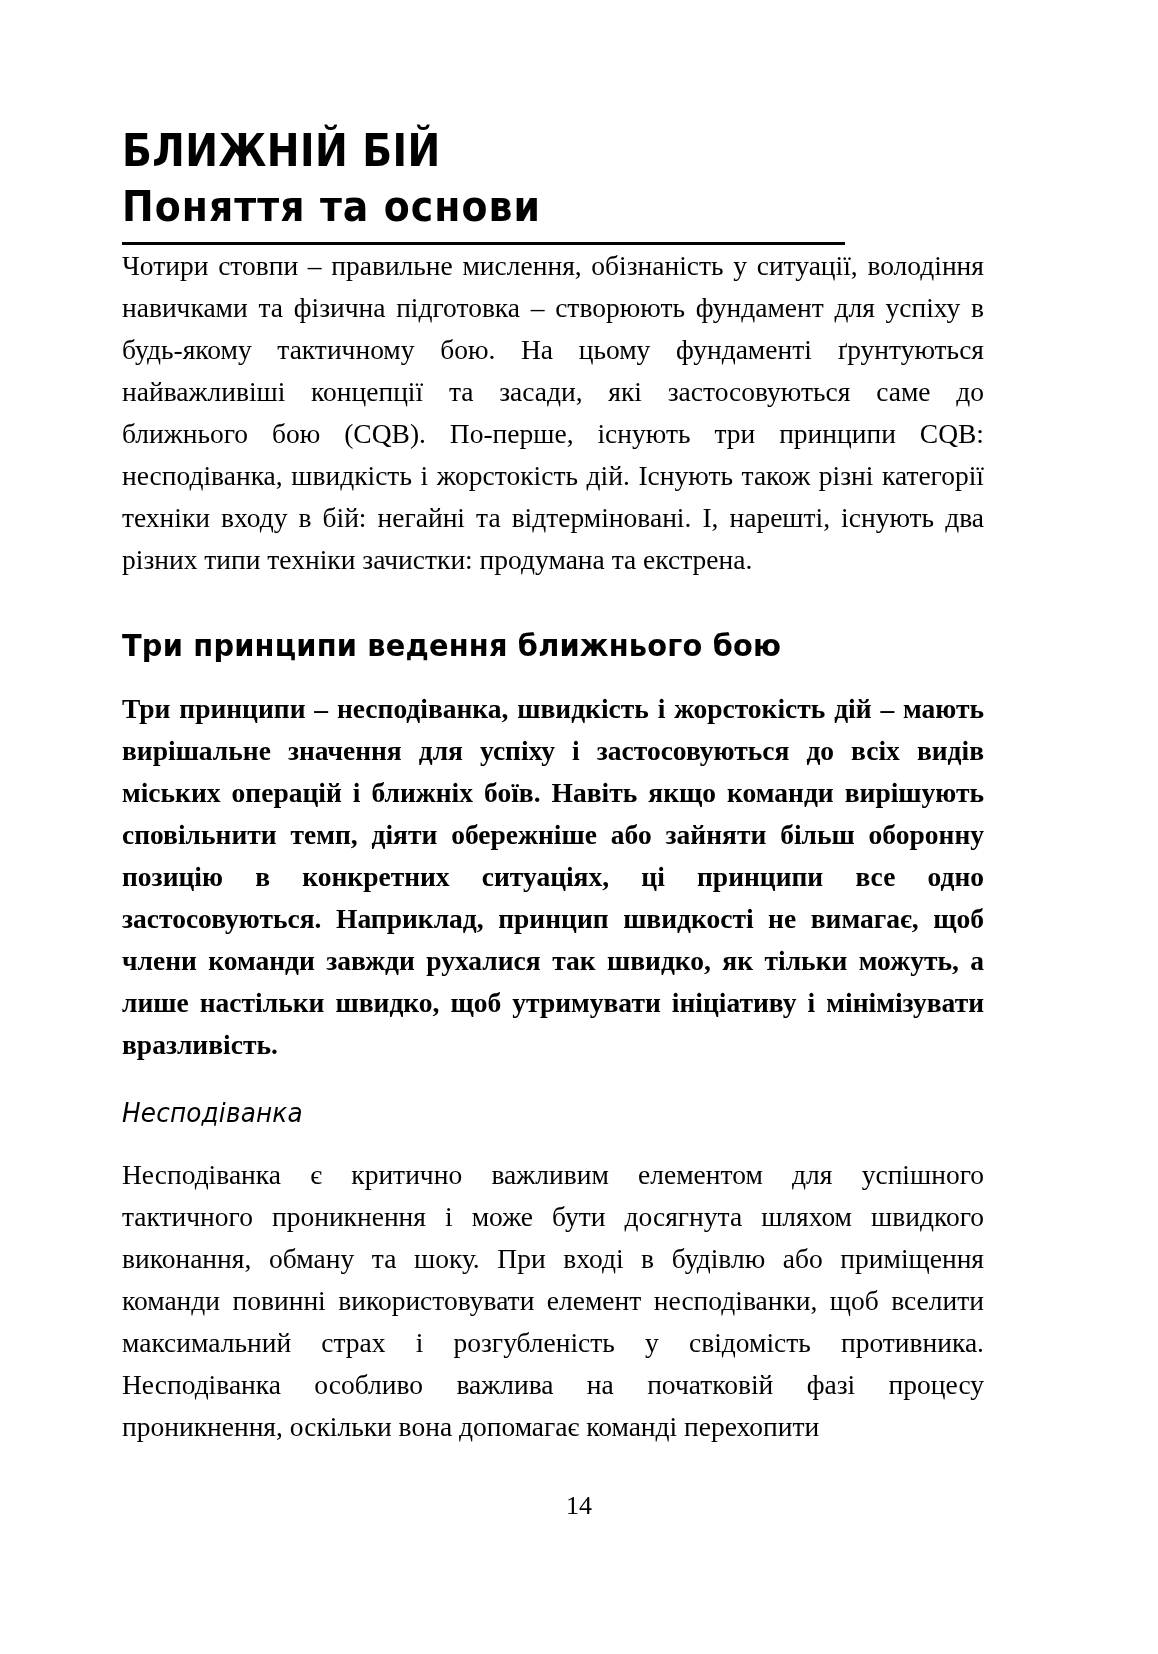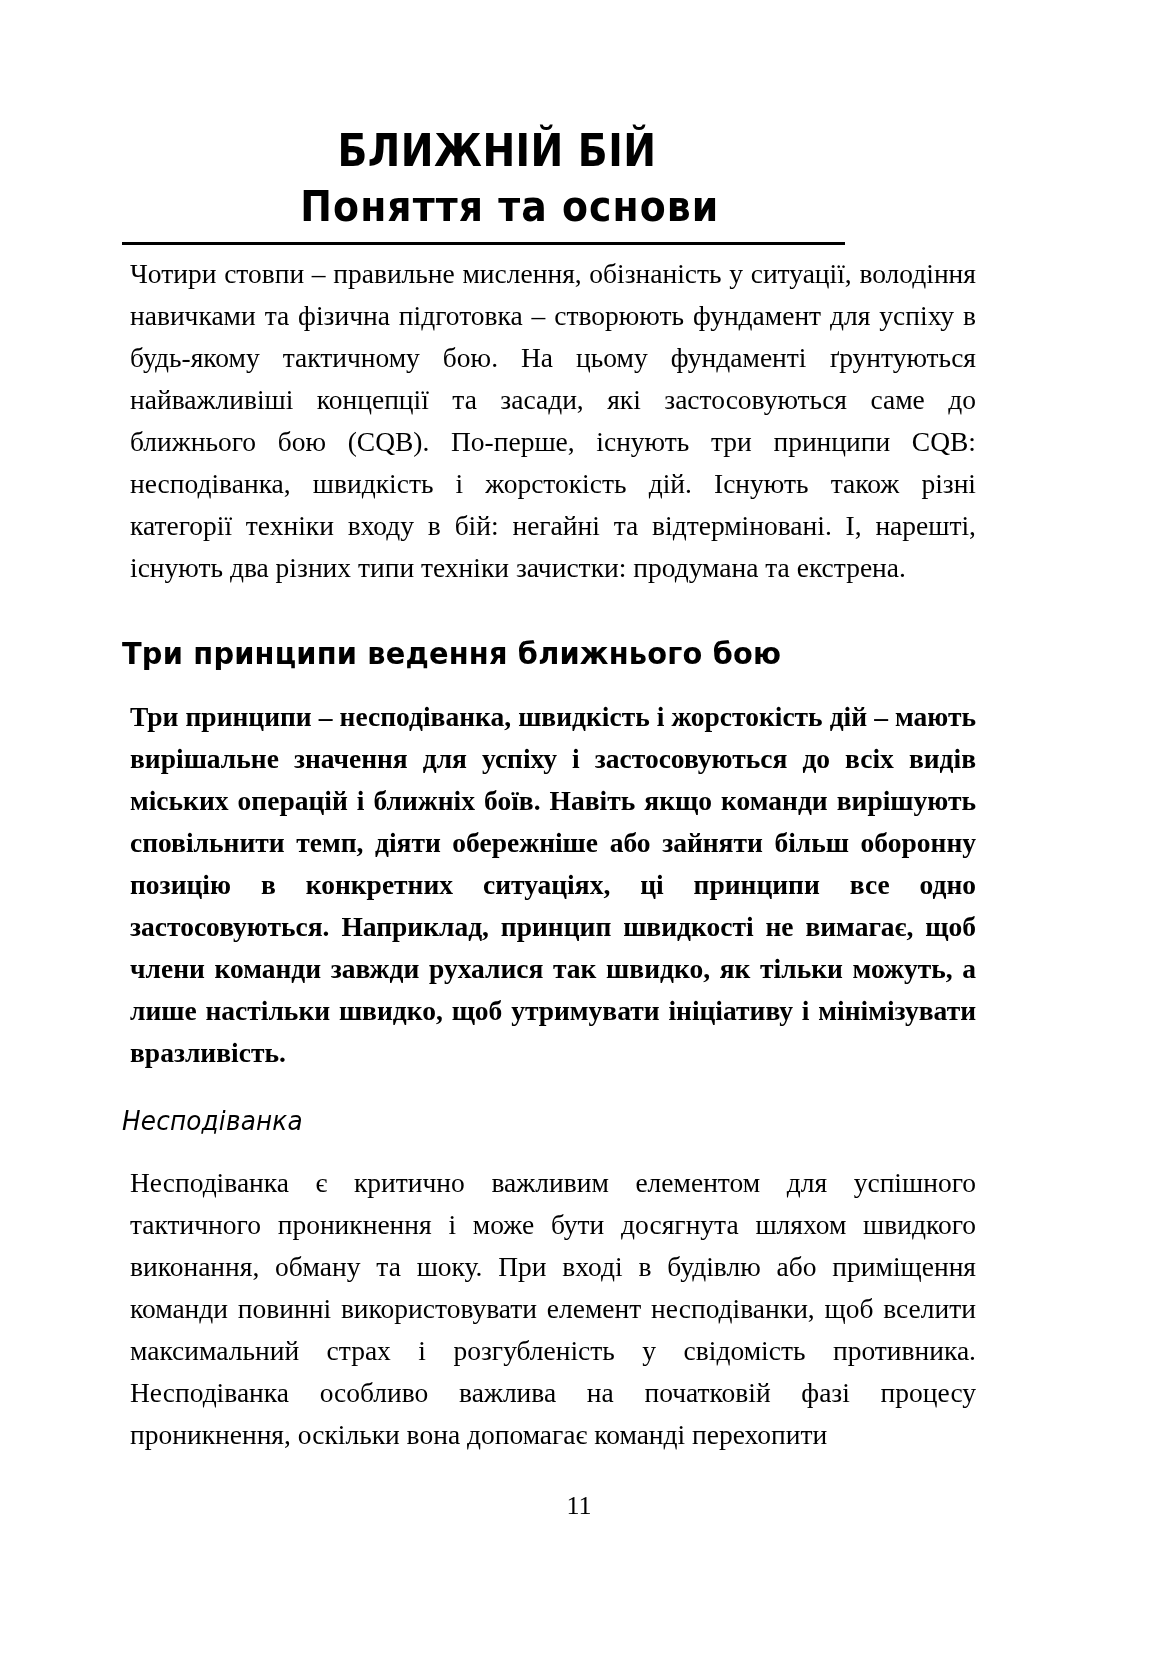--- a/index.html
+++ b/index.html
@@ -27,21 +27,20 @@
   .content {
     position: absolute;
     left: 122px;
     top: 0;
     width: 862px;
   }
 
   
   .title-block {
     padding-top: 128px;
-    text-align: center;
   }
   .doc-title {
     font-family: "DejaVu Sans", "Liberation Sans", sans-serif;
     font-weight: 700;
     font-size: 45px;
     line-height: 1.02;
     letter-spacing: 0.5px;
     margin: 0;
     transform: scaleX(0.87);
     transform-origin: left center;
@@ -64,21 +63,21 @@
     background: #000000;
     margin-top: 13px;
   }
 
   
   p.body {
     font-size: 27.5px;
     line-height: 42px;
     text-align: justify;
     text-justify: inter-word;
-    margin: 8px;
+    margin: 0;
     hyphens: none;
   }
   .para-1 { margin-top: 47px; }
   .para-2 { margin-top: 0px; font-weight: bold; }
   .para-3 { margin-top: 4px; }
 
   
   h2.section-heading {
     font-family: "DejaVu Sans", "Liberation Sans", sans-serif;
     font-weight: 700;
@@ -135,15 +134,15 @@
     <h2 class="section-heading">Три принципи ведення ближнього бою</h2>
 
     <p class="body para-2">Три принципи – несподіванка, швидкість і жорстокість дій – мають вирішальне значення для успіху і застосовуються до всіх видів міських операцій і ближніх боїв. Навіть якщо команди вирішують сповільнити темп, діяти обережніше або зайняти більш оборонну позицію в конкретних ситуаціях, ці принципи все одно застосовуються. Наприклад, принцип швидкості не вимагає, щоб члени команди завжди рухалися так швидко, як тільки можуть, а лише настільки швидко, щоб утримувати ініціативу і мінімізувати вразливість.</p>
 
     <h3 class="sub-heading">Несподіванка</h3>
 
     <p class="body para-3">Несподіванка є критично важливим елементом для успішного тактичного проникнення і може бути досягнута шляхом швидкого виконання, обману та шоку. При вході в будівлю або приміщення команди повинні використовувати елемент несподіванки, щоб вселити максимальний страх і розгубленість у свідомість противника. Несподіванка особливо важлива на початковій фазі процесу проникнення, оскільки вона допомагає команді перехопити</p>
 
   </div>
 
-  <div class="page-number">11</div>
+  <div class="page-number">14</div>
 
 </div>
 
 </body></html>

